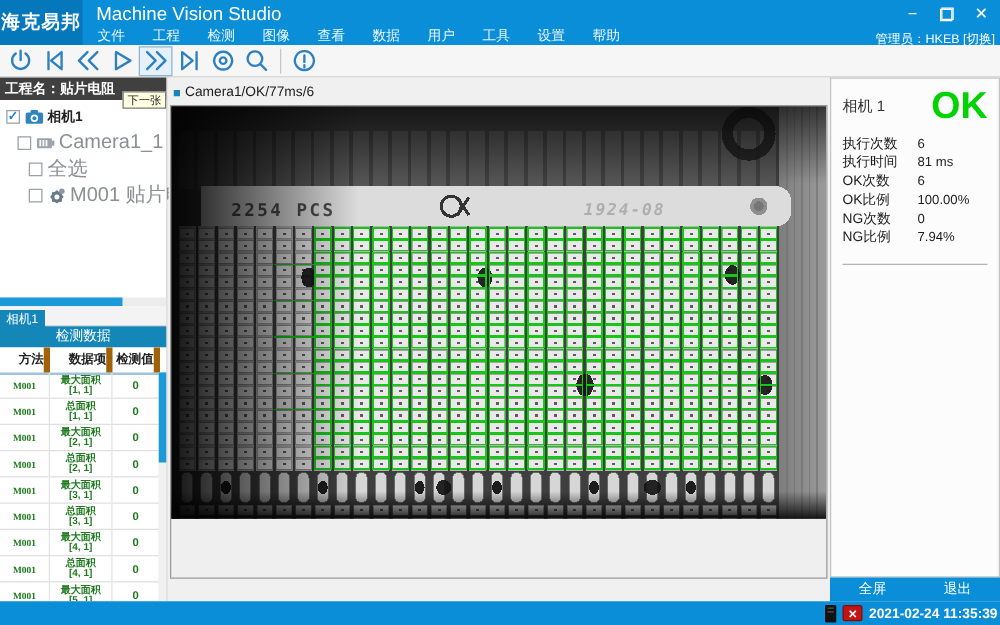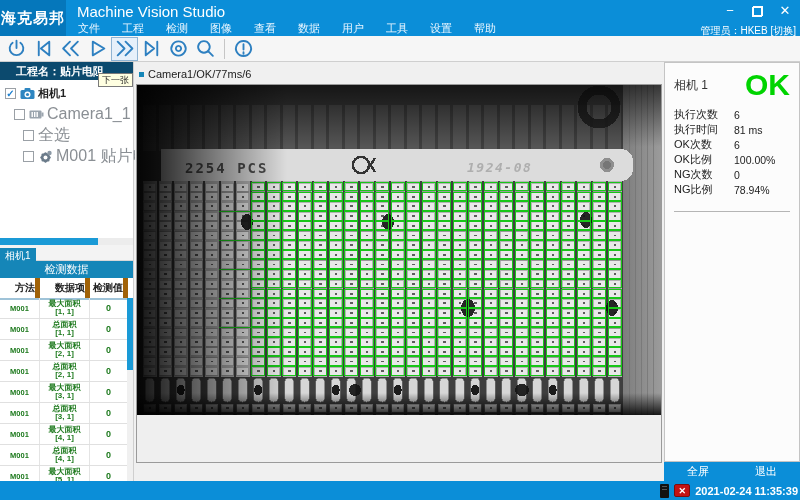--- a/index.html
+++ b/index.html
@@ -25,42 +25,42 @@
   .toolbar{position:absolute;left:0;top:36px;width:800px;height:26px;background:#f6f6f6;
            border-bottom:1px solid #cfcfcf;display:flex;align-items:center;padding-left:3px;box-sizing:border-box;}
   .tbtn{width:27px;height:24px;display:flex;align-items:center;justify-content:center;box-sizing:border-box;}
   .tbtn.active{background:#e6f0fa;border:1px solid #8fb4d4;}
   .tsep{width:1px;height:20px;background:#c6c6c6;margin:0 5px;}
   .tooltip{position:absolute;left:98px;top:61px;background:#ffffe1;border:1px solid #7a7a7a;
            font-size:9px;color:#222;padding:0 3px;line-height:12px;z-index:60;white-space:nowrap;margin-top:12px;}
   
   .left-panel{position:absolute;left:0;top:62px;width:134px;height:419px;background:#ffffff;
               border-right:1px solid #cfcfcf;box-sizing:border-box;}
-  .proj-header{position:absolute;left:0;top:0;width:100%;height:18px;background:#0c4a6e;color:#fff;
-               font-size:11px;font-weight:bold;line-height:18px;padding-left:16px;box-sizing:border-box;}
+  .proj-header{position:absolute;left:0;top:0;width:100%;height:18px;background:#404040;color:#fff;
+               font-size:11px;font-weight:bold;line-height:18px;padding-left:4px;box-sizing:border-box;}
   .tree{position:absolute;left:0;top:18px;width:100%;height:157px;}
   .tree-item{display:flex;align-items:center;height:16px;margin-top:5px;}
   .cbx{width:11px;height:11px;border:1px solid #9aa0a6;background:#fff;margin-right:4px;flex:0 0 11px;
        font-size:10px;line-height:10px;text-align:center;color:#1b7fd0;font-weight:bold;box-sizing:border-box;}
   .tree-label{font-size:16px;color:#8a8f94;white-space:nowrap;}
   .tree-label.primary{color:#222;font-weight:bold;font-size:11px;}
   .ticon{margin-right:3px;display:flex;align-items:center;}
   .hscroll{position:absolute;left:0;top:176px;width:100%;height:7px;background:#ececec;}
   .hscroll .thumb{position:absolute;left:0;top:0;height:7px;width:98px;background:#1a9ad6;}
   .tab-row{position:absolute;left:0;top:183px;width:100%;height:16px;background:#f3f3f3;border-bottom:1px solid #d8d8d8;box-sizing:border-box;}
   .tab{display:inline-block;height:16px;background:#1586b8;color:#fff;font-size:10px;line-height:16px;padding:0 5px;}
   .data-header{position:absolute;left:0;top:199px;width:100%;height:17px;background:#1586b8;color:#fff;
                font-size:11px;line-height:17px;text-align:center;}
   .thead{position:absolute;left:0;top:216px;width:100%;height:20px;display:grid;grid-template-columns:40px 50px 38px;
          border-bottom:2px solid #9fc3d8;background:#fff;}
   .thead div{font-size:10px;font-weight:bold;color:#222;text-align:right;line-height:20px;border-right:5px solid #a16207;}
   .tbody{position:absolute;left:0;top:236px;width:128px;height:183px;overflow:hidden;}
   .trow{display:grid;grid-template-columns:40px 50px 38px;height:20px;border-bottom:1px solid #e0e0e0;align-items:center;}
   .trow div{border-right:1px solid #e4e4e4;height:100%;display:flex;flex-direction:column;align-items:center;justify-content:center;}
-  .cell-method{font-size:7.5px;font-weight:bold;color:#1e7a1e;font-family:Liberation Sans, sans-serif;}
+  .cell-method{font-size:7.5px;font-weight:bold;color:#1e7a1e;font-family:Liberation Serif, serif;}
   .cell-item{font-size:8px;color:#1e7a1e;font-weight:bold;line-height:8.5px;text-align:center;}
   .cell-value{font-size:9px;color:#1e7a1e;font-weight:bold;}
   .vscroll{position:absolute;right:0;top:236px;width:6px;height:183px;background:#f0f0f0;}
   .vscroll .thumb{position:absolute;left:0;top:0;width:6px;height:72px;background:#1a9ad6;}
   
   .viewer{position:absolute;left:135px;top:62px;width:528px;height:419px;background:#f0f0f0;}
   .viewer-title{position:absolute;left:4px;top:6px;font-size:11px;color:#1b1b1b;display:flex;align-items:center;}
   .viewer-title .sq{width:5px;height:5px;background:#1586b8;margin-right:4px;display:inline-block;}
   .image-frame{position:absolute;left:1px;top:22px;width:526px;height:379px;border:1px solid #9a9a9a;
                background:#efefef;box-sizing:border-box;overflow:hidden;}
@@ -2331,21 +2331,21 @@
       <div class="stat">
         <span class="lb">OK比例</span>
         <span class="vl">100.00%</span>
       </div>
       <div class="stat">
         <span class="lb">NG次数</span>
         <span class="vl">0</span>
       </div>
       <div class="stat">
         <span class="lb">NG比例</span>
-        <span class="vl">78.94%</span>
+        <span class="vl">7.94%</span>
       </div>
     </div>
   <div class="rp-divider"></div>
 </div>
 
 <div class="footer-right">
   <div class="fbtn">全屏</div>
   <div class="fbtn">退出</div>
 </div>
 <div class="bottombar">

